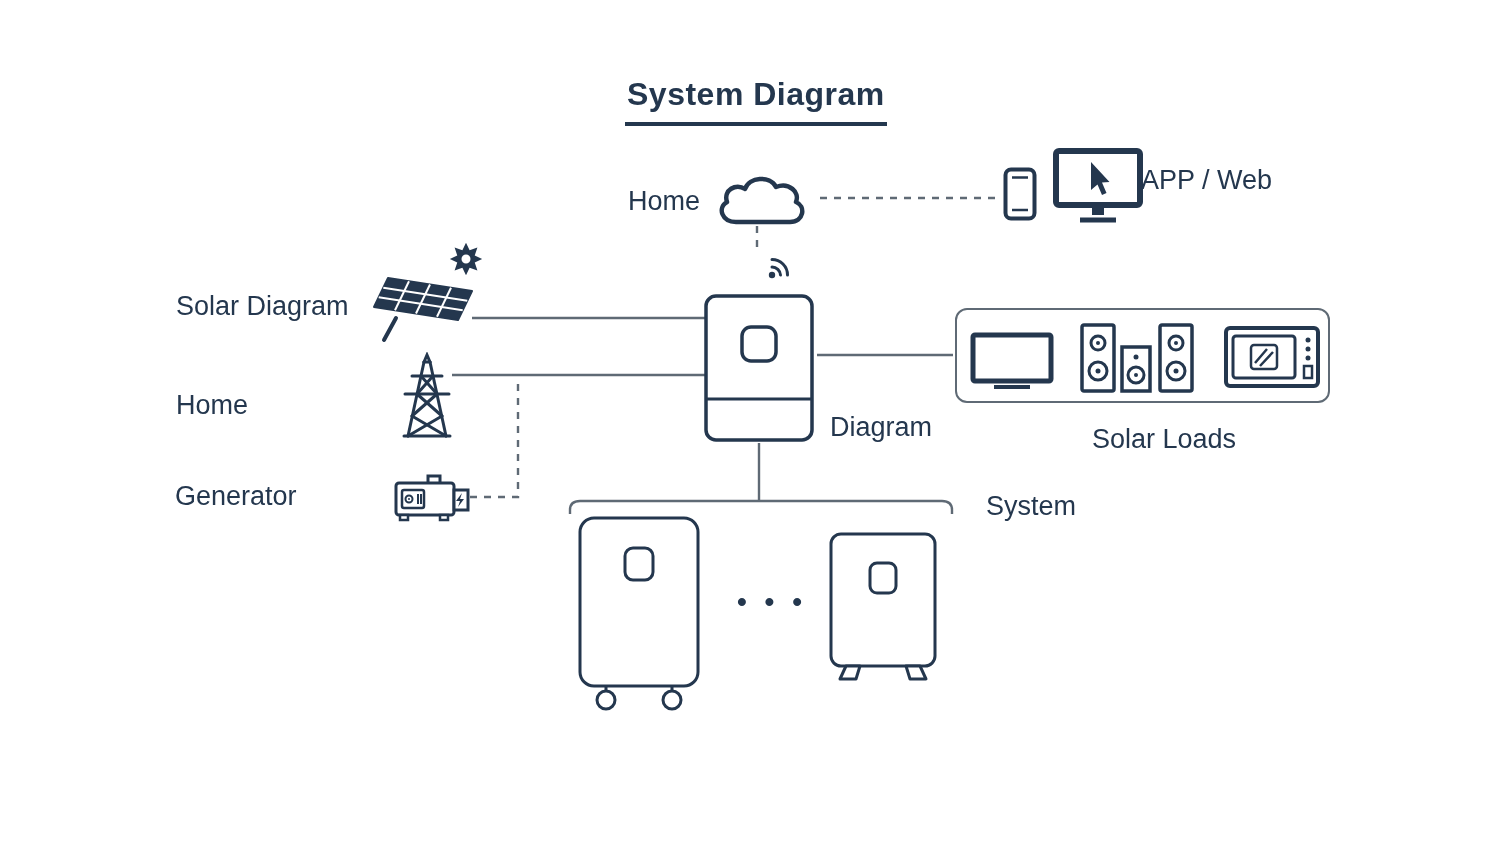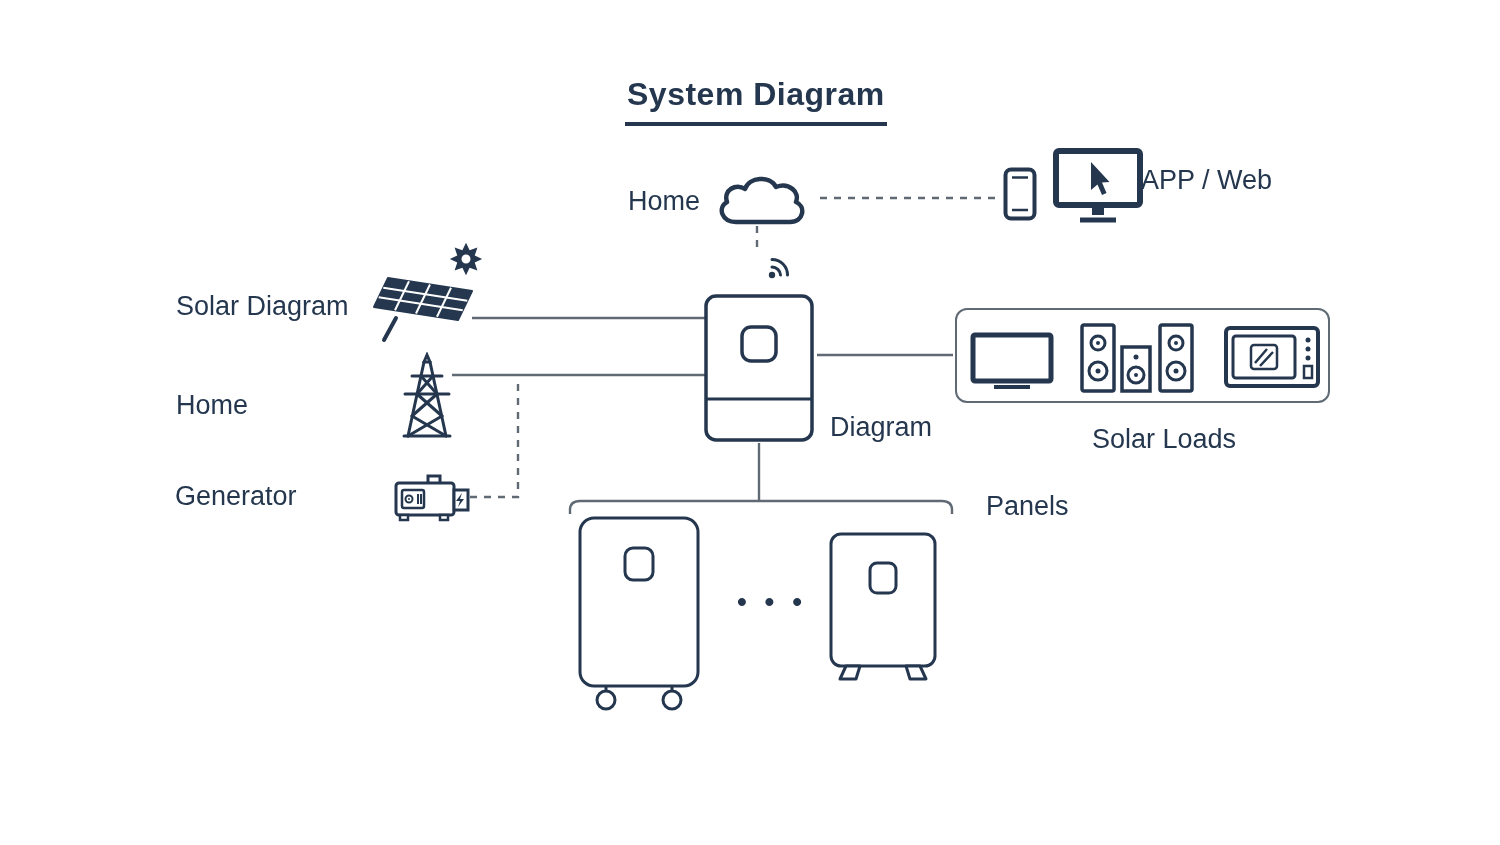--- a/index.html
+++ b/index.html
@@ -225,16 +225,16 @@
     </svg>
   </div>
 
   <div class="label" style="left:560px;top:186px;width:140px;text-align:right;">Home</div>
   <div class="label" style="left:1141px;top:165px;">APP / Web</div>
   <div class="label" style="left:176px;top:291px;">Solar Diagram</div>
   <div class="label" style="left:176px;top:390px;">Home</div>
   <div class="label" style="left:175px;top:481px;text-align:center;">Generator</div>
   <div class="label" style="left:830px;top:412px;">Diagram</div>
   <div class="label" style="left:1092px;top:424px;">Solar Loads</div>
-  <div class="label" style="left:986px;top:491px;">Panels</div>
+  <div class="label" style="left:986px;top:491px;">System</div>
   <div class="ellipsis" style="left:736px;top:586px;width:72px;text-align:center;">• • •</div>
 
 </div>
 
 </body></html>

